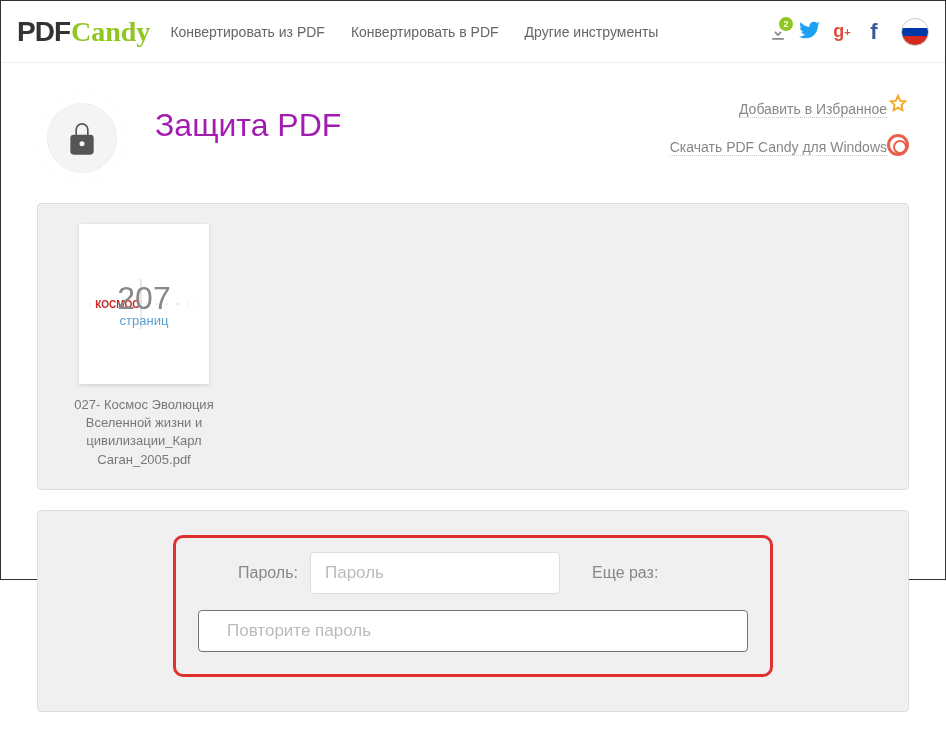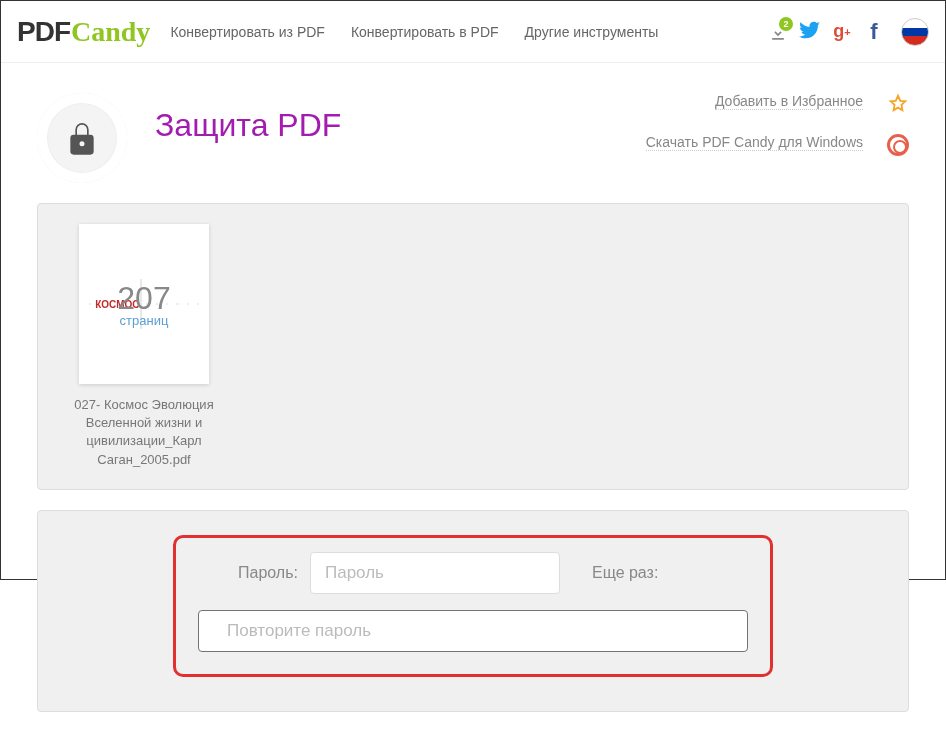--- a/index.html
+++ b/index.html
@@ -30,21 +30,21 @@
 .lang-flag { width:28px;height:28px;border-radius:50%; background: linear-gradient(to bottom,#fff 33%,#0039a6 33%,#0039a6 66%,#d52b1e 66%); border:1px solid #ccc; margin-left:6px;}
 
 
 .page-top { padding: 30px 36px 20px 36px; display:flex; }
 .tool-icon { width:90px;height:90px;border-radius:50%;background:#f4f4f4; display:flex;align-items:center;justify-content:center; flex-shrink:0; box-shadow: inset 0 0 0 10px #fff, inset 0 0 0 11px #eee; }
 .tool-icon svg { width: 40px; height: 40px; fill:#555;}
 .title-block { margin-left: 28px; padding-top:14px;}
 .page-title { color:#a21caf; font-size:32px; font-weight:400; margin-bottom:6px;}
 .page-subtitle { color:#999; font-size:15px; }
 .top-actions { margin-left:auto; text-align:right; font-size:14px; }
-.top-action { display:flex; align-items:flex-start; justify-content:flex-end; gap:24px; margin-bottom:16px; color:#888;}
+.top-action { display:flex; align-items:flex-end; justify-content:flex-end; gap:0; margin-bottom:16px; color:#888;}
 .top-action a { color:#888; text-decoration:none; border-bottom:1px dotted #ccc;}
 .star-icon svg { width:22px;height:22px;}
 .spiral-icon { width:22px;height:22px;border-radius:50%;border:3px solid #e8604c; position:relative;}
 .spiral-icon::after{content:"";position:absolute;width:10px;height:10px;border-radius:50%;border:2px solid #e8604c;top:3px;left:3px;}
 
 
 .panel { margin: 0 36px 20px 36px; background:#f0f0f0; border:1px solid #ddd; border-radius:4px; padding:20px 26px; }
 .file-card { width: 160px; text-align:center; }
 .file-thumb { width:130px;height:160px;background:#fff; box-shadow:0 1px 4px rgba(0,0,0,0.15); margin:0 auto 12px auto; position:relative; padding:8px 6px; display:flex;align-items:center; overflow:hidden;}
 .thumb-line { height:2px; background:#eee; margin:1px 4px; width:90%;}

